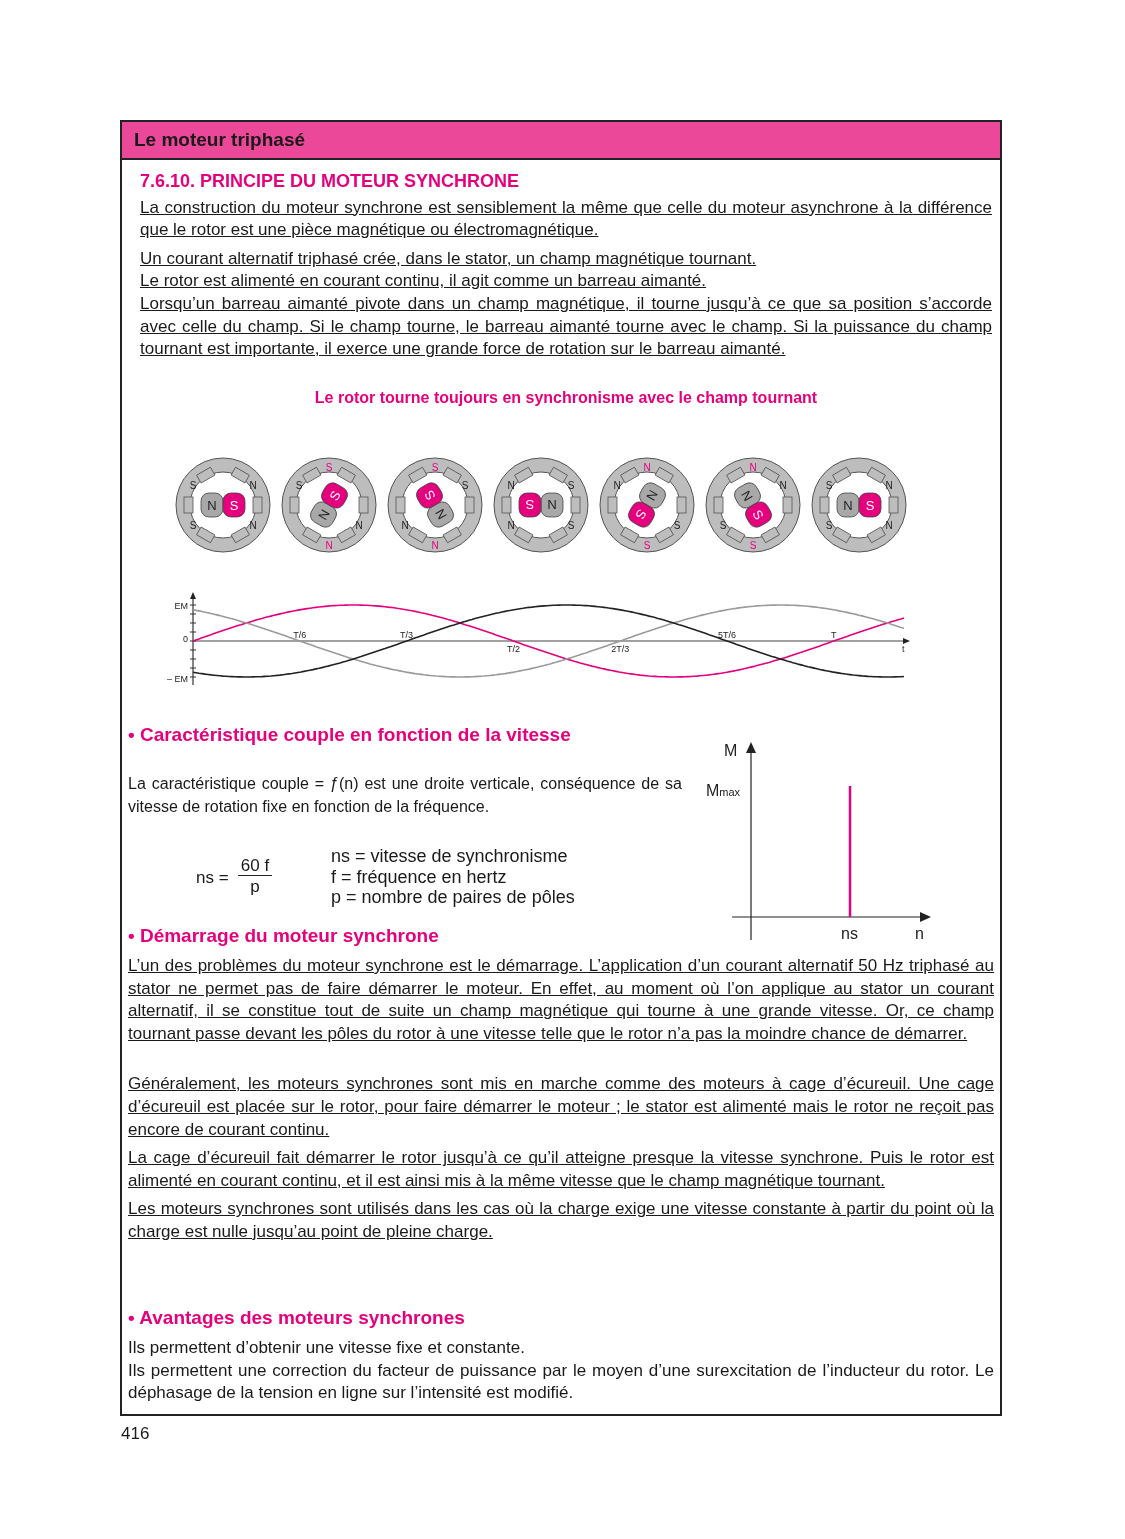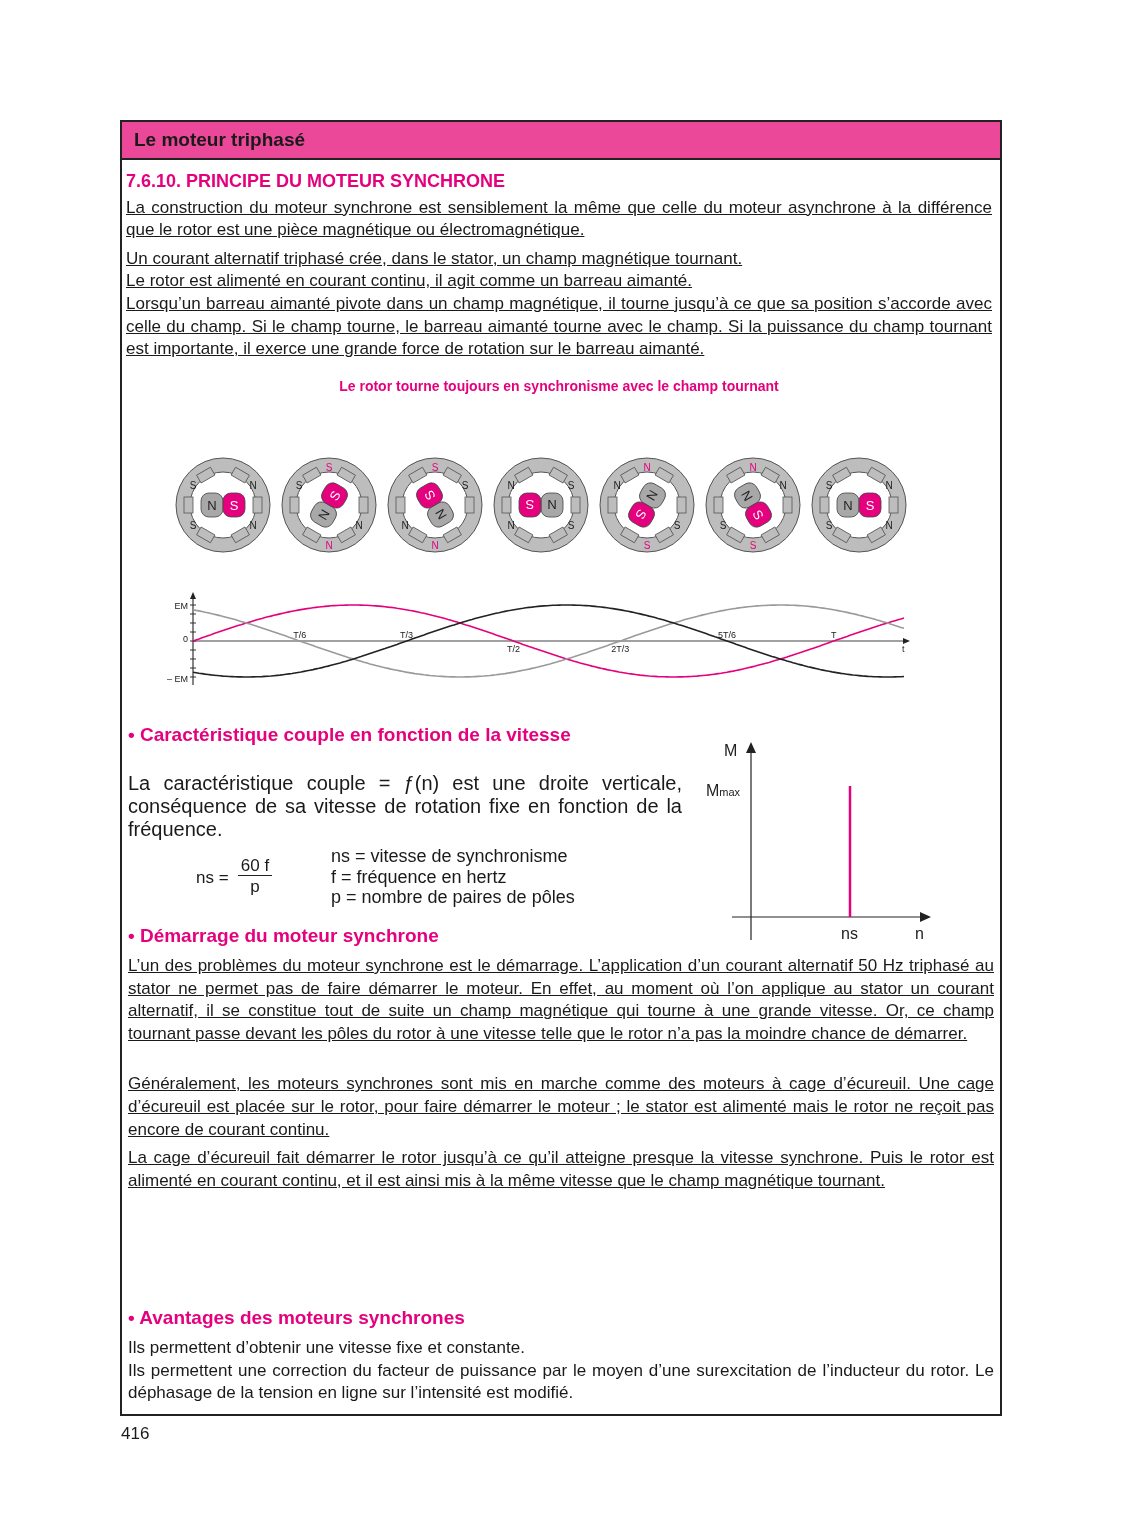--- a/index.html
+++ b/index.html
@@ -1,23 +1,23 @@
 <!DOCTYPE html>
 <html><head>
 <meta charset="utf-8">
 <style>
   html,body{margin:0;padding:0;background:#fff;}
   body{width:1125px;height:1539px;position:relative;font-family:"Liberation Sans",sans-serif;color:#1a1a1a;}
   .frame{position:absolute;left:120px;top:120px;width:882px;height:1296px;border:2px solid #222;box-sizing:border-box;}
   .banner{height:36px;background:#ec4899;border-bottom:2px solid #222;display:flex;align-items:center;padding-left:12px;font-weight:bold;font-size:19px;}
-  .content{padding:0 8px 0 4px;font-size:17px;line-height:22.6px;}
+  .content{padding:0 8px 0 18px;font-size:17px;line-height:22.6px;}
   .sec{color:#e5007d;font-weight:bold;font-size:18px;margin-top:10px;margin-bottom:4px;}
   p{margin:0 0 6px 0;text-align:justify;text-decoration:underline;}
   .line{display:block;}
-  .pinkcap{color:#e5007d;font-weight:bold;font-size:14px;text-align:center;margin:14px 0 6px 0;}
+  .pinkcap{color:#e5007d;font-weight:bold;font-size:16px;text-align:center;margin:26px 0 6px 0;}
   .sub{color:#e5007d;font-weight:bold;font-size:19px;text-align:center;}
   .abs{position:absolute;}
   .pagenum{position:absolute;left:121px;top:1424px;font-size:17px;}
   svg text{font-family:"Liberation Sans",sans-serif;}
 </style>
 </head>
 <body>
 
 <div class="frame">
   <div class="banner">
@@ -201,21 +201,21 @@
     <text x="460.23450567709773" y="62" font-size="9" fill="#222" text-anchor="middle">2T/3</text>
     <text x="566.9950706175575" y="48" font-size="9" fill="#222" text-anchor="middle">5T/6</text>
     <text x="673.8197175297702" y="48" font-size="9" fill="#222" text-anchor="middle">T</text>
     <text x="742" y="62" font-size="9" fill="#222" text-anchor="start">t</text>
     <path d="M33.0,51.0L36.0,49.9L39.0,48.9L42.0,47.8L45.0,46.8L48.0,45.7L51.0,44.7L54.0,43.6L57.0,42.6L60.0,41.6L63.0,40.6L66.0,39.6L69.0,38.6L72.0,37.6L75.0,36.6L78.0,35.6L81.0,34.7L84.0,33.7L87.0,32.8L90.0,31.9L93.0,31.0L96.0,30.1L99.0,29.3L102.0,28.5L105.0,27.6L108.0,26.8L111.0,26.1L114.0,25.3L117.0,24.6L120.0,23.9L123.0,23.2L126.0,22.5L129.0,21.9L132.0,21.3L135.0,20.7L138.0,20.1L141.0,19.6L144.0,19.1L147.0,18.6L150.0,18.2L153.0,17.8L156.0,17.4L159.0,17.0L162.0,16.7L165.0,16.4L168.0,16.1L171.0,15.8L174.0,15.6L177.0,15.5L180.0,15.3L183.0,15.2L186.0,15.1L189.0,15.0L192.0,15.0L195.0,15.0L198.0,15.0L201.0,15.1L204.0,15.2L207.0,15.3L210.0,15.5L213.0,15.7L216.0,15.9L219.0,16.1L222.0,16.4L225.0,16.7L228.0,17.1L231.0,17.4L234.0,17.8L237.0,18.3L240.0,18.7L243.0,19.2L246.0,19.7L249.0,20.3L252.0,20.8L255.0,21.4L258.0,22.0L261.0,22.7L264.0,23.3L267.0,24.0L270.0,24.7L273.0,25.5L276.0,26.2L279.0,27.0L282.0,27.8L285.0,28.6L288.0,29.5L291.0,30.3L294.0,31.2L297.0,32.1L300.0,33.0L303.0,33.9L306.0,34.9L309.0,35.8L312.0,36.8L315.0,37.8L318.0,38.8L321.0,39.8L324.0,40.8L327.0,41.8L330.0,42.8L333.0,43.8L336.0,44.9L339.0,45.9L342.0,47.0L345.0,48.0L348.0,49.1L351.0,50.1L354.0,51.2L357.0,52.3L360.0,53.3L363.0,54.4L366.0,55.4L369.0,56.5L372.0,57.5L375.0,58.6L378.0,59.6L381.0,60.6L384.0,61.6L387.0,62.6L390.0,63.6L393.0,64.6L396.0,65.6L399.0,66.6L402.0,67.5L405.0,68.4L408.0,69.4L411.0,70.3L414.0,71.2L417.0,72.0L420.0,72.9L423.0,73.7L426.0,74.5L429.0,75.3L432.0,76.1L435.0,76.8L438.0,77.6L441.0,78.3L444.0,78.9L447.0,79.6L450.0,80.2L453.0,80.8L456.0,81.4L459.0,82.0L462.0,82.5L465.0,83.0L468.0,83.5L471.0,83.9L474.0,84.3L477.0,84.7L480.0,85.1L483.0,85.4L486.0,85.7L489.0,86.0L492.0,86.2L495.0,86.4L498.0,86.6L501.0,86.7L504.0,86.8L507.0,86.9L510.0,87.0L513.0,87.0L516.0,87.0L519.0,86.9L522.0,86.9L525.0,86.8L528.0,86.6L531.0,86.5L534.0,86.3L537.0,86.1L540.0,85.8L543.0,85.5L546.0,85.2L549.0,84.9L552.0,84.5L555.0,84.1L558.0,83.6L561.0,83.2L564.0,82.7L567.0,82.2L570.0,81.6L573.0,81.1L576.0,80.5L579.0,79.9L582.0,79.2L585.0,78.5L588.0,77.8L591.0,77.1L594.0,76.4L597.0,75.6L600.0,74.8L603.0,74.0L606.0,73.2L609.0,72.4L612.0,71.5L615.0,70.6L618.0,69.7L621.0,68.8L624.0,67.9L627.0,67.0L630.0,66.0L633.0,65.0L636.0,64.0L639.0,63.1L642.0,62.1L645.0,61.0L648.0,60.0L651.0,59.0L654.0,58.0L657.0,56.9L660.0,55.9L663.0,54.8L666.0,53.8L669.0,52.7L672.0,51.6L675.0,50.6L678.0,49.5L681.0,48.5L684.0,47.4L687.0,46.4L690.0,45.3L693.0,44.3L696.0,43.2L699.0,42.2L702.0,41.2L705.0,40.2L708.0,39.2L711.0,38.2L714.0,37.2L717.0,36.2L720.0,35.3L723.0,34.3L726.0,33.4L729.0,32.5L732.0,31.6L735.0,30.7L738.0,29.8L741.0,29.0L744.0,28.1" fill="none" stroke="#e5007d" stroke-width="1.6"></path>
     <path d="M33.0,19.8L36.0,20.4L39.0,20.9L42.0,21.5L45.0,22.2L48.0,22.8L51.0,23.5L54.0,24.2L57.0,24.9L60.0,25.6L63.0,26.4L66.0,27.2L69.0,28.0L72.0,28.8L75.0,29.6L78.0,30.5L81.0,31.4L84.0,32.3L87.0,33.2L90.0,34.1L93.0,35.1L96.0,36.0L99.0,37.0L102.0,38.0L105.0,39.0L108.0,40.0L111.0,41.0L114.0,42.0L117.0,43.0L120.0,44.1L123.0,45.1L126.0,46.1L129.0,47.2L132.0,48.2L135.0,49.3L138.0,50.4L141.0,51.4L144.0,52.5L147.0,53.5L150.0,54.6L153.0,55.6L156.0,56.7L159.0,57.7L162.0,58.8L165.0,59.8L168.0,60.8L171.0,61.8L174.0,62.8L177.0,63.8L180.0,64.8L183.0,65.8L186.0,66.8L189.0,67.7L192.0,68.6L195.0,69.5L198.0,70.4L201.0,71.3L204.0,72.2L207.0,73.0L210.0,73.9L213.0,74.7L216.0,75.5L219.0,76.2L222.0,77.0L225.0,77.7L228.0,78.4L231.0,79.1L234.0,79.7L237.0,80.3L240.0,80.9L243.0,81.5L246.0,82.1L249.0,82.6L252.0,83.1L255.0,83.6L258.0,84.0L261.0,84.4L264.0,84.8L267.0,85.1L270.0,85.5L273.0,85.7L276.0,86.0L279.0,86.2L282.0,86.4L285.0,86.6L288.0,86.8L291.0,86.9L294.0,86.9L297.0,87.0L300.0,87.0L303.0,87.0L306.0,86.9L309.0,86.9L312.0,86.8L315.0,86.6L318.0,86.4L321.0,86.2L324.0,86.0L327.0,85.7L330.0,85.5L333.0,85.1L336.0,84.8L339.0,84.4L342.0,84.0L345.0,83.6L348.0,83.1L351.0,82.6L354.0,82.1L357.0,81.5L360.0,80.9L363.0,80.3L366.0,79.7L369.0,79.1L372.0,78.4L375.0,77.7L378.0,77.0L381.0,76.2L384.0,75.5L387.0,74.7L390.0,73.9L393.0,73.0L396.0,72.2L399.0,71.3L402.0,70.5L405.0,69.6L408.0,68.6L411.0,67.7L414.0,66.8L417.0,65.8L420.0,64.8L423.0,63.8L426.0,62.9L429.0,61.8L432.0,60.8L435.0,59.8L438.0,58.8L441.0,57.7L444.0,56.7L447.0,55.7L450.0,54.6L453.0,53.5L456.0,52.5L459.0,51.4L462.0,50.4L465.0,49.3L468.0,48.3L471.0,47.2L474.0,46.1L477.0,45.1L480.0,44.1L483.0,43.0L486.0,42.0L489.0,41.0L492.0,40.0L495.0,39.0L498.0,38.0L501.0,37.0L504.0,36.0L507.0,35.1L510.0,34.1L513.0,33.2L516.0,32.3L519.0,31.4L522.0,30.5L525.0,29.6L528.0,28.8L531.0,28.0L534.0,27.2L537.0,26.4L540.0,25.6L543.0,24.9L546.0,24.2L549.0,23.5L552.0,22.8L555.0,22.2L558.0,21.5L561.0,20.9L564.0,20.4L567.0,19.8L570.0,19.3L573.0,18.8L576.0,18.4L579.0,17.9L582.0,17.5L585.0,17.1L588.0,16.8L591.0,16.5L594.0,16.2L597.0,15.9L600.0,15.7L603.0,15.5L606.0,15.4L609.0,15.2L612.0,15.1L615.0,15.1L618.0,15.0L621.0,15.0L624.0,15.0L627.0,15.1L630.0,15.2L633.0,15.3L636.0,15.4L639.0,15.6L642.0,15.8L645.0,16.0L648.0,16.3L651.0,16.6L654.0,16.9L657.0,17.3L660.0,17.7L663.0,18.1L666.0,18.5L669.0,19.0L672.0,19.5L675.0,20.0L678.0,20.6L681.0,21.2L684.0,21.8L687.0,22.4L690.0,23.1L693.0,23.7L696.0,24.4L699.0,25.2L702.0,25.9L705.0,26.7L708.0,27.5L711.0,28.3L714.0,29.1L717.0,30.0L720.0,30.8L723.0,31.7L726.0,32.6L729.0,33.5L732.0,34.5L735.0,35.4L738.0,36.4L741.0,37.4L744.0,38.3" fill="none" stroke="#9a9a9a" stroke-width="1.6"></path>
     <path d="M33.0,82.2L36.0,82.7L39.0,83.2L42.0,83.6L45.0,84.1L48.0,84.5L51.0,84.9L54.0,85.2L57.0,85.5L60.0,85.8L63.0,86.1L66.0,86.3L69.0,86.5L72.0,86.6L75.0,86.8L78.0,86.9L81.0,86.9L84.0,87.0L87.0,87.0L90.0,87.0L93.0,86.9L96.0,86.8L99.0,86.7L102.0,86.6L105.0,86.4L108.0,86.2L111.0,86.0L114.0,85.7L117.0,85.4L120.0,85.1L123.0,84.7L126.0,84.3L129.0,83.9L132.0,83.5L135.0,83.0L138.0,82.5L141.0,82.0L144.0,81.4L147.0,80.8L150.0,80.2L153.0,79.6L156.0,78.9L159.0,78.3L162.0,77.6L165.0,76.8L168.0,76.1L171.0,75.3L174.0,74.5L177.0,73.7L180.0,72.9L183.0,72.0L186.0,71.2L189.0,70.3L192.0,69.4L195.0,68.4L198.0,67.5L201.0,66.6L204.0,65.6L207.0,64.6L210.0,63.6L213.0,62.6L216.0,61.6L219.0,60.6L222.0,59.6L225.0,58.6L228.0,57.5L231.0,56.5L234.0,55.4L237.0,54.4L240.0,53.3L243.0,52.3L246.0,51.2L249.0,50.2L252.0,49.1L255.0,48.0L258.0,47.0L261.0,45.9L264.0,44.9L267.0,43.8L270.0,42.8L273.0,41.8L276.0,40.8L279.0,39.8L282.0,38.8L285.0,37.8L288.0,36.8L291.0,35.8L294.0,34.9L297.0,33.9L300.0,33.0L303.0,32.1L306.0,31.2L309.0,30.3L312.0,29.5L315.0,28.6L318.0,27.8L321.0,27.0L324.0,26.2L327.0,25.5L330.0,24.7L333.0,24.0L336.0,23.3L339.0,22.7L342.0,22.0L345.0,21.4L348.0,20.8L351.0,20.3L354.0,19.7L357.0,19.2L360.0,18.7L363.0,18.3L366.0,17.8L369.0,17.4L372.0,17.1L375.0,16.7L378.0,16.4L381.0,16.1L384.0,15.9L387.0,15.7L390.0,15.5L393.0,15.3L396.0,15.2L399.0,15.1L402.0,15.0L405.0,15.0L408.0,15.0L411.0,15.0L414.0,15.1L417.0,15.2L420.0,15.3L423.0,15.5L426.0,15.6L429.0,15.8L432.0,16.1L435.0,16.4L438.0,16.7L441.0,17.0L444.0,17.4L447.0,17.8L450.0,18.2L453.0,18.6L456.0,19.1L459.0,19.6L462.0,20.1L465.0,20.7L468.0,21.3L471.0,21.9L474.0,22.5L477.0,23.2L480.0,23.9L483.0,24.6L486.0,25.3L489.0,26.1L492.0,26.8L495.0,27.6L498.0,28.5L501.0,29.3L504.0,30.1L507.0,31.0L510.0,31.9L513.0,32.8L516.0,33.7L519.0,34.7L522.0,35.6L525.0,36.6L528.0,37.6L531.0,38.5L534.0,39.5L537.0,40.6L540.0,41.6L543.0,42.6L546.0,43.6L549.0,44.7L552.0,45.7L555.0,46.8L558.0,47.8L561.0,48.9L564.0,49.9L567.0,51.0L570.0,52.1L573.0,53.1L576.0,54.2L579.0,55.2L582.0,56.3L585.0,57.3L588.0,58.4L591.0,59.4L594.0,60.4L597.0,61.4L600.0,62.4L603.0,63.4L606.0,64.4L609.0,65.4L612.0,66.4L615.0,67.3L618.0,68.3L621.0,69.2L624.0,70.1L627.0,71.0L630.0,71.8L633.0,72.7L636.0,73.5L639.0,74.4L642.0,75.1L645.0,75.9L648.0,76.7L651.0,77.4L654.0,78.1L657.0,78.8L660.0,79.5L663.0,80.1L666.0,80.7L669.0,81.3L672.0,81.9L675.0,82.4L678.0,82.9L681.0,83.4L684.0,83.8L687.0,84.2L690.0,84.6L693.0,85.0L696.0,85.3L699.0,85.6L702.0,85.9L705.0,86.1L708.0,86.4L711.0,86.5L714.0,86.7L717.0,86.8L720.0,86.9L723.0,87.0L726.0,87.0L729.0,87.0L732.0,87.0L735.0,86.9L738.0,86.8L741.0,86.7L744.0,86.5" fill="none" stroke="#222222" stroke-width="1.6"></path>
   </svg>
 
 <div class="abs sub" style="left:128px;top:724px">• Caractéristique couple en fonction de la vitesse</div>
-<div class="abs" style="left:128px;top:772px;width:554px;font-size:20px;line-height:23px;text-align:justify">La caractéristique couple = ƒ(n) est une droite verticale, conséquence de sa vitesse de rotation fixe en fonction de la fréquence.</div>
+<div class="abs" style="left:128px;top:772px;width:554px;font-size:16px;line-height:23px;text-align:justify">La caractéristique couple = ƒ(n) est une droite verticale, conséquence de sa vitesse de rotation fixe en fonction de la fréquence.</div>
 
 <div class="abs" style="left:196px;top:856px;font-size:17px;">
   <span style="position:absolute;top:12px;left:0;white-space:nowrap">ns =</span>
   <span style="position:absolute;left:42px;top:0;width:34px;text-align:center;border-bottom:1px solid #222;line-height:19px;white-space:nowrap">60 f</span>
   <span style="position:absolute;left:42px;top:21px;width:34px;text-align:center;line-height:19px">p</span>
 </div>
 <div class="abs" style="left:331px;top:846px;font-size:18px;line-height:20.5px">
   <div>ns = vitesse de synchronisme</div>
   <div>f = fréquence en hertz</div>
   <div>p = nombre de paires de pôles</div>
@@ -231,20 +231,21 @@
   <text x="16" y="66" font-size="16" fill="#222"><tspan>M</tspan><tspan font-size="11">max</tspan></text>
   <text x="151" y="209" font-size="16" fill="#222">ns</text>
   <text x="225" y="209" font-size="16" fill="#222">n</text>
 </svg>
 
 <div class="abs sub" style="left:128px;top:925px">• Démarrage du moteur synchrone</div>
 <div class="abs" style="left:128px;top:955px;width:866px;font-size:17px;line-height:22.6px;text-align:justify">
   <p>L’un des problèmes du moteur synchrone est le démarrage. L’application d’un courant alternatif 50 Hz triphasé au stator ne permet pas de faire démarrer le moteur. En effet, au moment où l’on applique au stator un courant alternatif, il se constitue tout de suite un champ magnétique qui tourne à une grande vitesse. Or, ce champ tournant passe devant les pôles du rotor à une vitesse telle que le rotor n’a pas la moindre chance de démarrer.</p>
   <p style="margin-top:28px">Généralement, les moteurs synchrones sont mis en marche comme des moteurs à cage d’écureuil. Une cage d’écureuil est placée sur le rotor, pour faire démarrer le moteur ; le stator est alimenté mais le rotor ne reçoit pas encore de courant continu.</p>
   <p>La cage d’écureuil fait démarrer le rotor jusqu’à ce qu’il atteigne presque la vitesse synchrone. Puis le rotor est alimenté en courant continu, et il est ainsi mis à la même vitesse que le champ magnétique tournant.</p>
+  <p>Les moteurs synchrones sont utilisés dans les cas où la charge exige une vitesse constante à partir du point où la charge est nulle jusqu’au point de pleine charge.</p>
 </div>
 
 <div class="abs sub" style="left:128px;top:1307px">• Avantages des moteurs synchrones</div>
 <div class="abs" style="left:128px;top:1337px;width:866px;font-size:17px;line-height:22.6px;text-align:justify">
   <div>Ils permettent d’obtenir une vitesse fixe et constante.</div>
   <div>Ils permettent une correction du facteur de puissance par le moyen d’une surexcitation de l’inducteur du rotor. Le déphasage de la tension en ligne sur l’intensité est modifié.</div>
 </div>
 
 <div class="pagenum">416</div>
 

